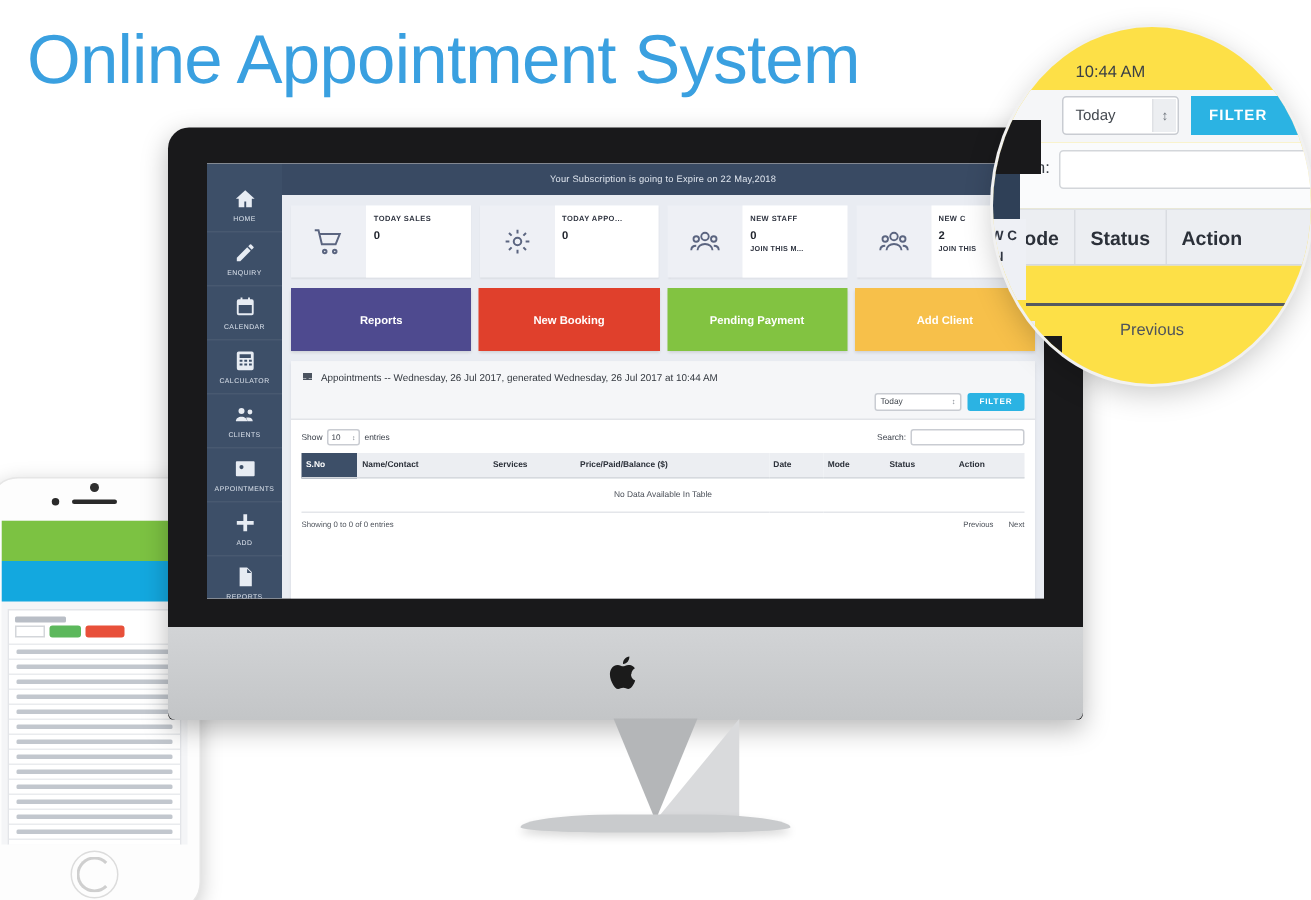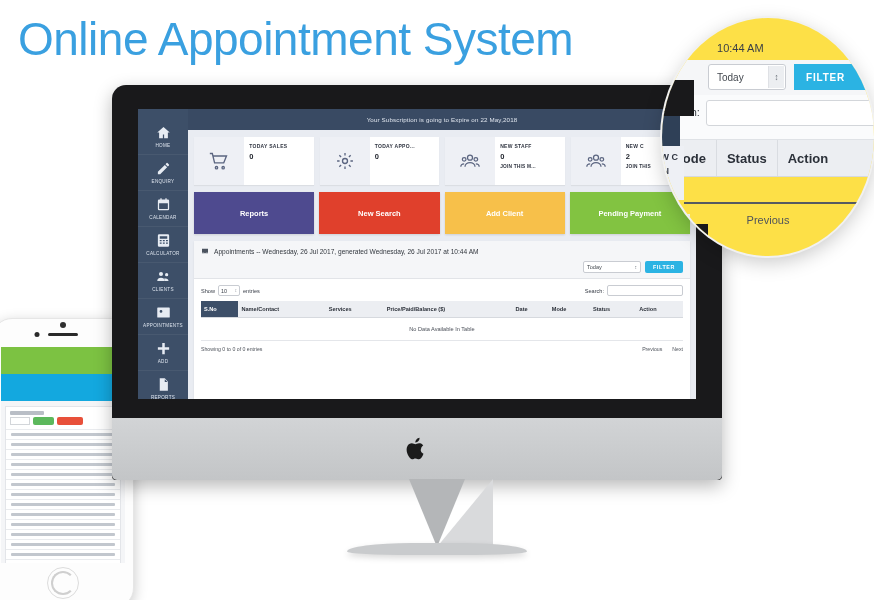--- a/index.html
+++ b/index.html
@@ -420,23 +420,23 @@
                 <div class="card-body">
                   <div class="card-title">NEW C</div>
                   <div class="card-num">2</div>
                   <div class="card-sub">JOIN THIS</div>
                 </div>
               </div>
             </div>
 
             <div class="actions">
               <div class="act" style="background:#4e4a8f">Reports</div>
-              <div class="act" style="background:#e0402c">New Search</div>
+              <div class="act" style="background:#e0402c">New Booking</div>
+              <div class="act" style="background:#82c341">Pending Payment</div>
               <div class="act" style="background:#f7c04a">Add Client</div>
-              <div class="act" style="background:#82c341">Pending Payment</div>
             </div>
 
             <div class="panel">
               <div class="panel-head">
                 <div class="panel-title">
                   <span><svg viewBox="0 0 24 24" fill="currentColor">
                         <path d="M3 5h18v10h-6a3 3 0 0 1-6 0H3zm0 11h5.1a5 5 0 0 0 7.8 0H21v3H3z"></path>
                       </svg></span>
                   <span>Appointments -- Wednesday, 26 Jul 2017, generated Wednesday, 26 Jul 2017 at 10:44 AM</span>
                 </div>

